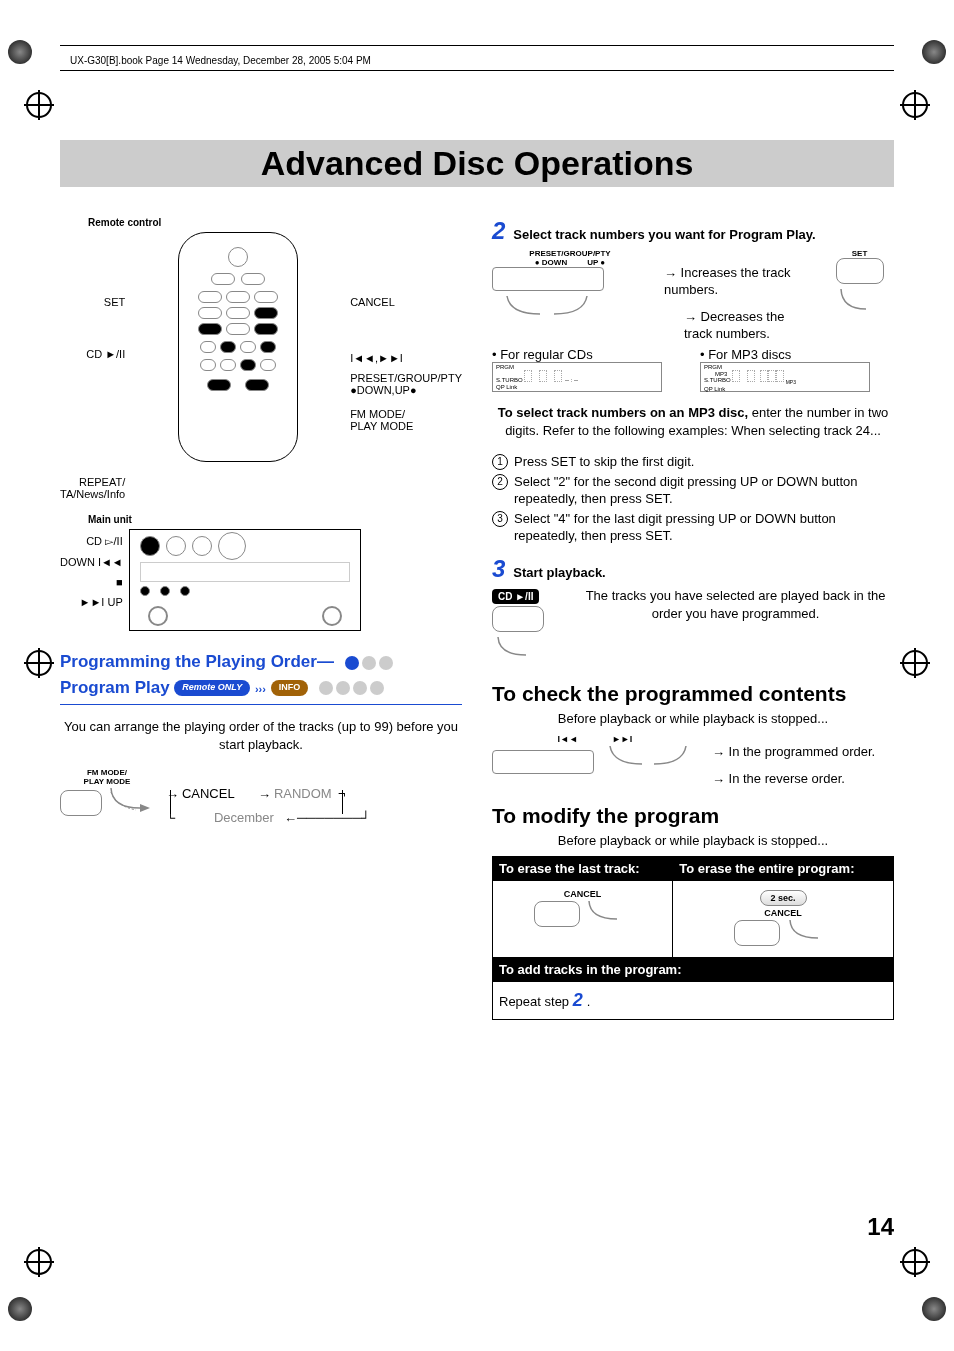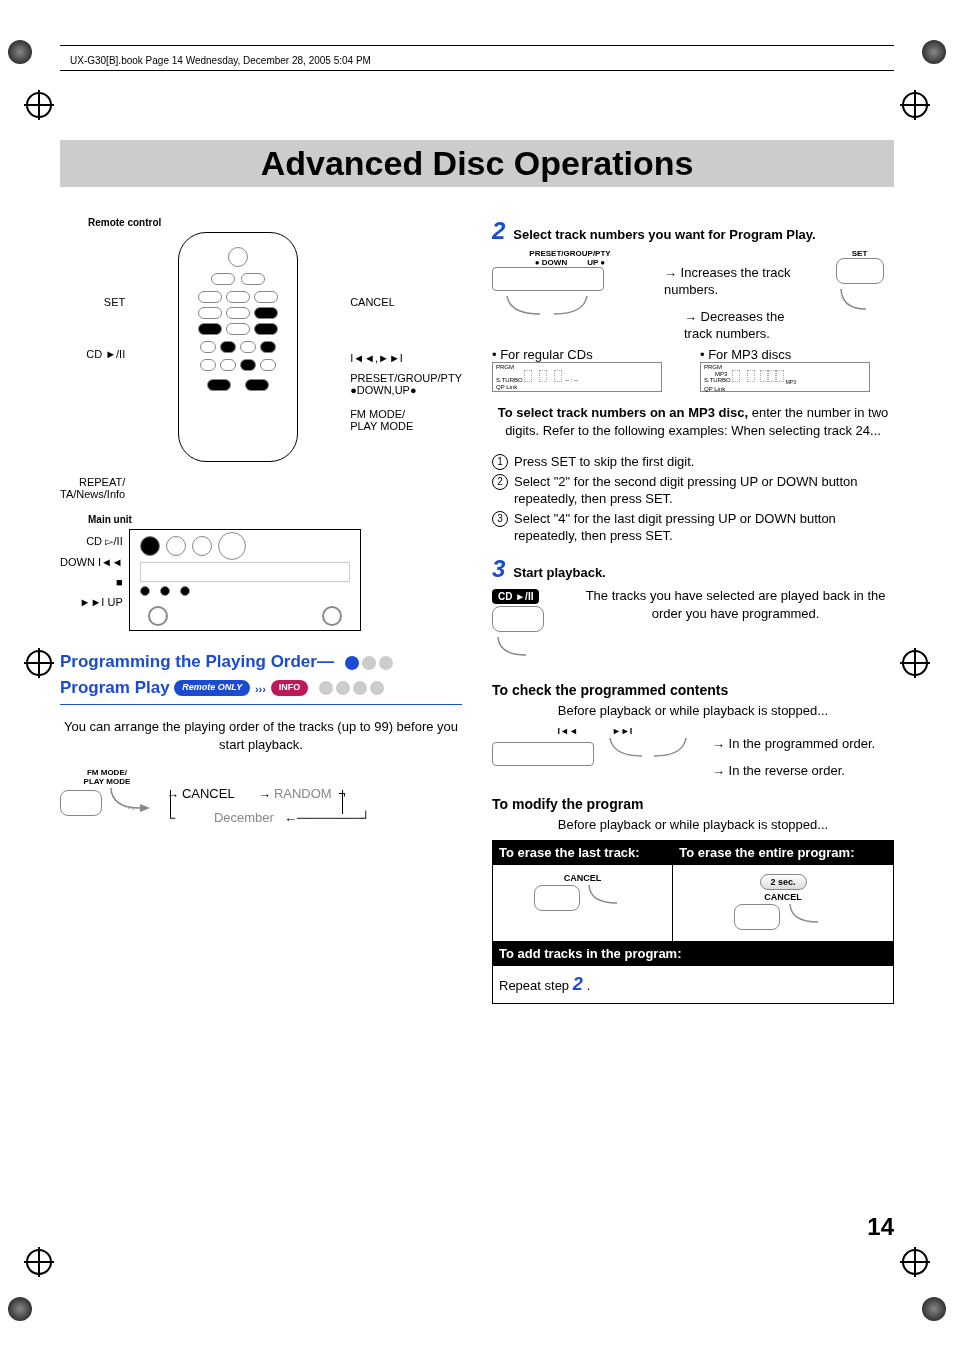--- a/index.html
+++ b/index.html
@@ -70,21 +70,21 @@
     font-size: 24px;
     margin-right: 4px;
     vertical-align: baseline;
   }
   .step-text {
     font-weight: bold;
     font-size: 13px;
   }
   .subhead {
     font-weight: bold;
-    font-size: 14px;
+    font-size: 21px;
     margin: 16px 0 4px 0;
   }
   .gray-text { color: #888; }
   table.modtable {
     border-collapse: collapse;
     width: 100%;
     margin-top: 6px;
     font-size: 13px;
   }
   table.modtable th {
@@ -157,21 +157,21 @@
     display: inline-block;
     background: #1a4bd1;
     color: #fff;
     font-size: 9px;
     font-style: italic;
     padding: 1px 8px;
     border-radius: 8px;
     vertical-align: middle;
   }
   .pill.dark {
-    background: #be185d;
+    background: #a16207;
     font-style: normal;
   }
   .remote-diagram {
     border: 1px solid #000;
     border-radius: 28px;
     width: 120px;
     height: 230px;
     position: relative;
     margin: 0 auto;
     padding: 10px 6px;

